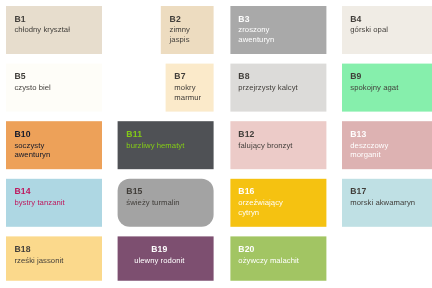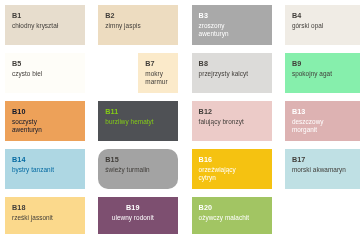--- a/index.html
+++ b/index.html
@@ -49,21 +49,21 @@
   }
 </style>
 </head>
 <body>
 
 <div id="palette-grid" style="background: rgb(255, 255, 255);">
     <div class="swatch" style="background: rgb(231, 221, 205); color: rgb(64, 61, 57);">
       <span class="swatch-code">B1</span>
       <span class="swatch-name">chłodny kryształ</span>
     </div>
-    <div class="swatch" style="background: rgb(237, 220, 192); color: rgb(64, 61, 57);">
+    <div class="swatch" style="background: rgb(237, 220, 192); color: rgb(64, 61, 57); margin-left: 36px;">
       <span class="swatch-code">B2</span>
       <span class="swatch-name">zimny jaspis</span>
     </div>
     <div class="swatch" style="background: rgb(169, 169, 169); color: rgb(255, 255, 255);">
       <span class="swatch-code">B3</span>
       <span class="swatch-name">zroszony
 awenturyn</span>
     </div>
     <div class="swatch" style="background: rgb(240, 236, 229); color: rgb(64, 61, 57);">
       <span class="swatch-code">B4</span>
@@ -96,21 +96,21 @@
     </div>
     <div class="swatch" style="background: rgb(236, 203, 200); color: rgb(64, 61, 57);">
       <span class="swatch-code">B12</span>
       <span class="swatch-name">falujący bronzyt</span>
     </div>
     <div class="swatch" style="background: rgb(221, 178, 178); color: rgb(255, 255, 255);">
       <span class="swatch-code">B13</span>
       <span class="swatch-name">deszczowy
 morganit</span>
     </div>
-    <div class="swatch" style="background: rgb(174, 215, 227); color: #0369a1;">
+    <div class="swatch" style="background: rgb(174, 215, 227); color: #be185d;">
       <span class="swatch-code">B14</span>
       <span class="swatch-name">bystry tanzanit</span>
     </div>
     <div class="swatch" style="background: #a3a3a3; color: rgb(64, 61, 57); border-radius: 10px;">
       <span class="swatch-code">B15</span>
       <span class="swatch-name">świeży turmalin</span>
     </div>
     <div class="swatch" style="background: rgb(245, 194, 17); color: rgb(255, 255, 255);">
       <span class="swatch-code">B16</span>
       <span class="swatch-name">orzeźwiający

